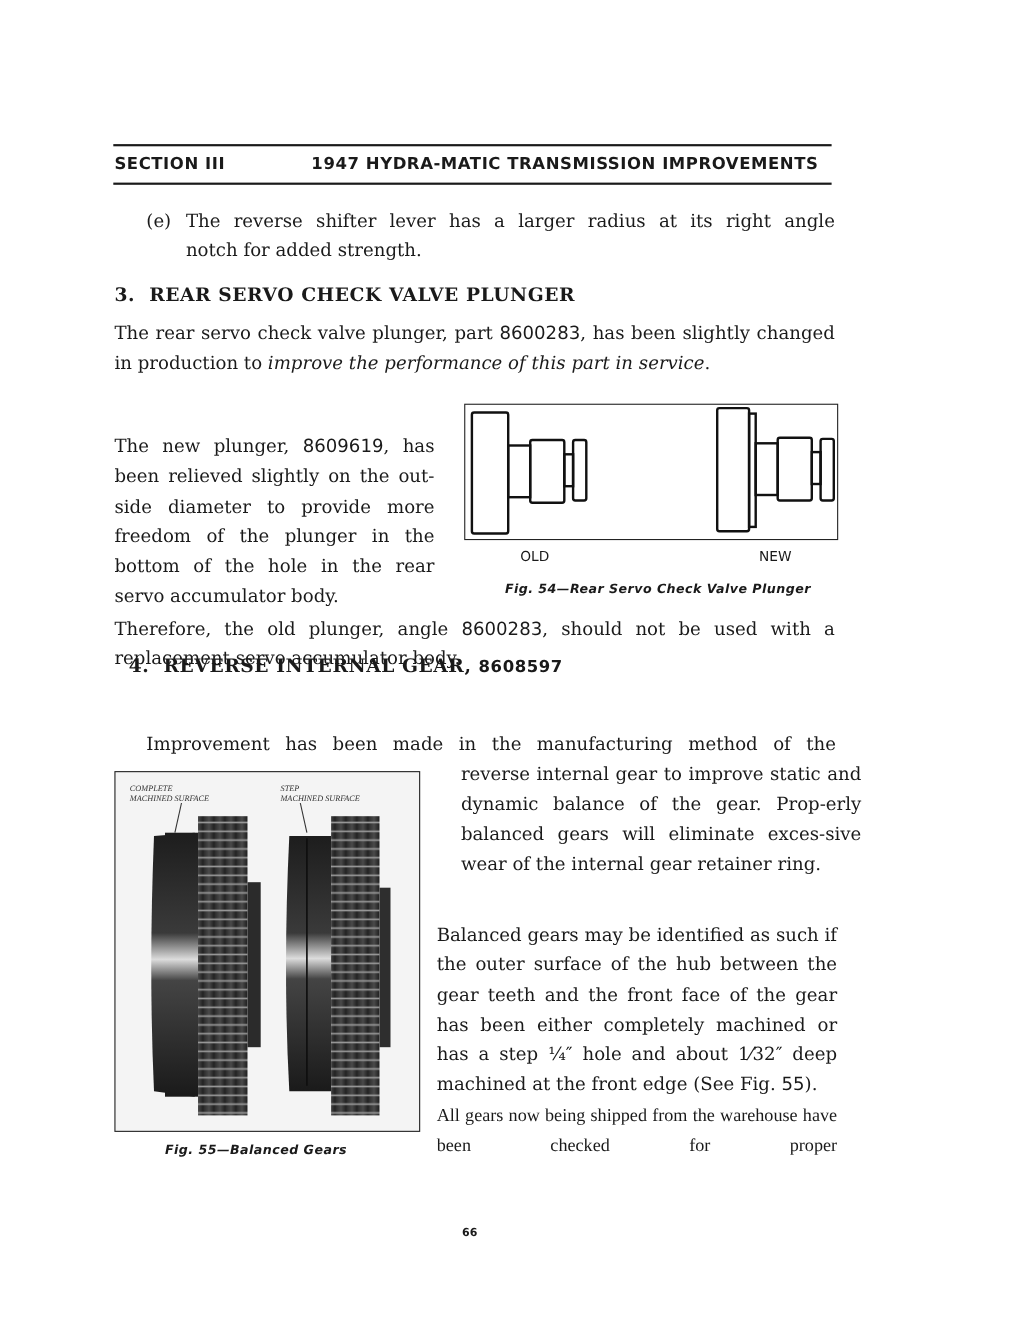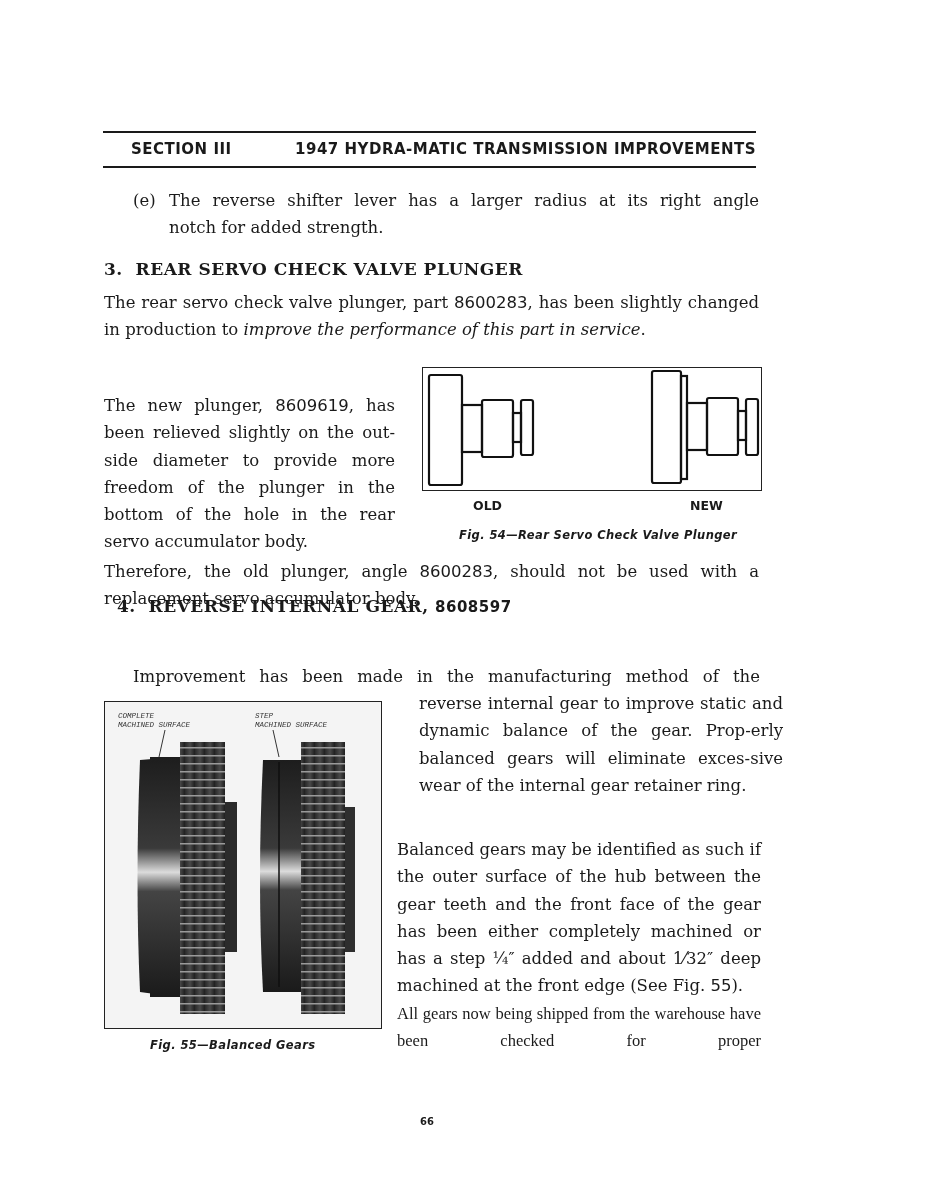--- a/index.html
+++ b/index.html
@@ -1,32 +1,32 @@
 <!DOCTYPE html>
 <html><head>
 <meta charset="utf-8">
 <style>
   html, body { margin: 0; padding: 0; background: #ffffff; }
   body { width: 927px; height: 1200px; position: relative; overflow: hidden; color: #1a1a1a; }
   .rule { position: absolute; left: 103px; width: 653px; height: 2px; background: #1a1a1a; }
   .header { position: absolute; left: 104px; top: 140px; width: 652px; height: 20px;
             font-family: "DejaVu Sans", sans-serif; font-weight: bold; font-size: 15px; letter-spacing: 0.5px; }
-  .header .left { position: absolute; left: 0; top: 0; margin-left: 27px; }
-  .header .right { position: absolute; right: 0; top: 0; }
+  .header .left { position: absolute; left: 0; top: 0; }
+  .header .right { position: absolute; right: 12px; top: 0; }
   .para { position: absolute; font-family: "DejaVu Serif", serif; font-size: 16.5px; line-height: 27.3px;
           text-align: justify; text-align-last: auto; }
   .para .num { font-family: "DejaVu Sans", sans-serif; }
   .para em { font-style: italic; }
   .heading { position: absolute; font-family: "DejaVu Serif", serif; font-weight: bold; font-size: 17px; letter-spacing: 0.5px; }
   .heading .pn { font-family: "DejaVu Sans", sans-serif; font-size: 15px; }
   .caption { position: absolute; font-family: "DejaVu Sans", sans-serif; font-style: italic; font-weight: bold; font-size: 11.5px; letter-spacing: 0.4px; }
   .fig54 { position: absolute; left: 422px; top: 367px; width: 338px; height: 122px; border: 1.5px solid #222; }
-  .fig-label { position: absolute; font-family: "DejaVu Sans", sans-serif; font-weight: bold; font-size: 12.5px; }
+  .fig-label { position: absolute; font-family: "DejaVu Sans", sans-serif; font-weight: normal; font-size: 12.5px; }
   .fig55 { position: absolute; left: 104px; top: 701px; width: 276px; height: 326px; border: 1.5px solid #222; background: #f4f4f4; overflow: hidden; }
-  .fig55 .annot { position: absolute; font-family: Liberation Mono, monospace; font-style: italic; font-size: 7.5px; line-height: 9px; color: #333; }
+  .fig55 .annot { position: absolute; font-family: Liberation Serif, serif; font-style: italic; font-size: 7.5px; line-height: 9px; color: #333; }
   .pageno { position: absolute; left: 420px; top: 1116px; font-family: "DejaVu Sans", sans-serif; font-weight: bold; font-size: 10px; }
 </style>
 </head>
 <body>
 
 <div class="rule" style="top:131px;"></div>
 <div class="header">
   <span class="left">SECTION III</span>
   <span class="right">1947 HYDRA-MATIC TRANSMISSION IMPROVEMENTS</span>
 </div>
@@ -123,18 +123,18 @@
       <rect x="196" y="40" width="44" height="272" fill="url(#toothLines)"></rect>
       <rect x="240" y="105" width="10" height="145" fill="#2e2e2e"></rect>
     </g>
   </svg>
 </div>
 <div class="caption" style="left:150px; top:1038px;">Fig. 55—Balanced Gears</div>
 
 <div class="para" style="left:419px; top:690px; width:364px;">reverse internal gear to improve static and dynamic balance of the gear. Prop-erly balanced gears will eliminate exces-sive wear of the internal gear retainer ring.</div>
 
 <div class="para" style="left:397px; top:836px; width:364px;">
-  <span>Balanced gears may be identified as such if the outer surface of the hub between the gear teeth and the front face of the gear has been either completely machined or has a step </span><span>¼″</span><span> added and about </span><span>1⁄32″</span><span> deep machined at the front edge (See Fig. </span><span class="num">55</span><span>).</span>
+  <span>Balanced gears may be identified as such if the outer surface of the hub between the gear teeth and the front face of the gear has been either completely machined or has a step </span><span>¼″</span><span> hole and about </span><span>1⁄32″</span><span> deep machined at the front edge (See Fig. </span><span class="num">55</span><span>).</span>
 </div>
 
 <div class="para" style="left:397px; top:1000px; width:364px; text-align-last: justify; font-family: Liberation Serif, serif;">All gears now being shipped from the warehouse have been checked for proper</div>
 
 <div class="pageno">66</div>
 
 </body></html>

